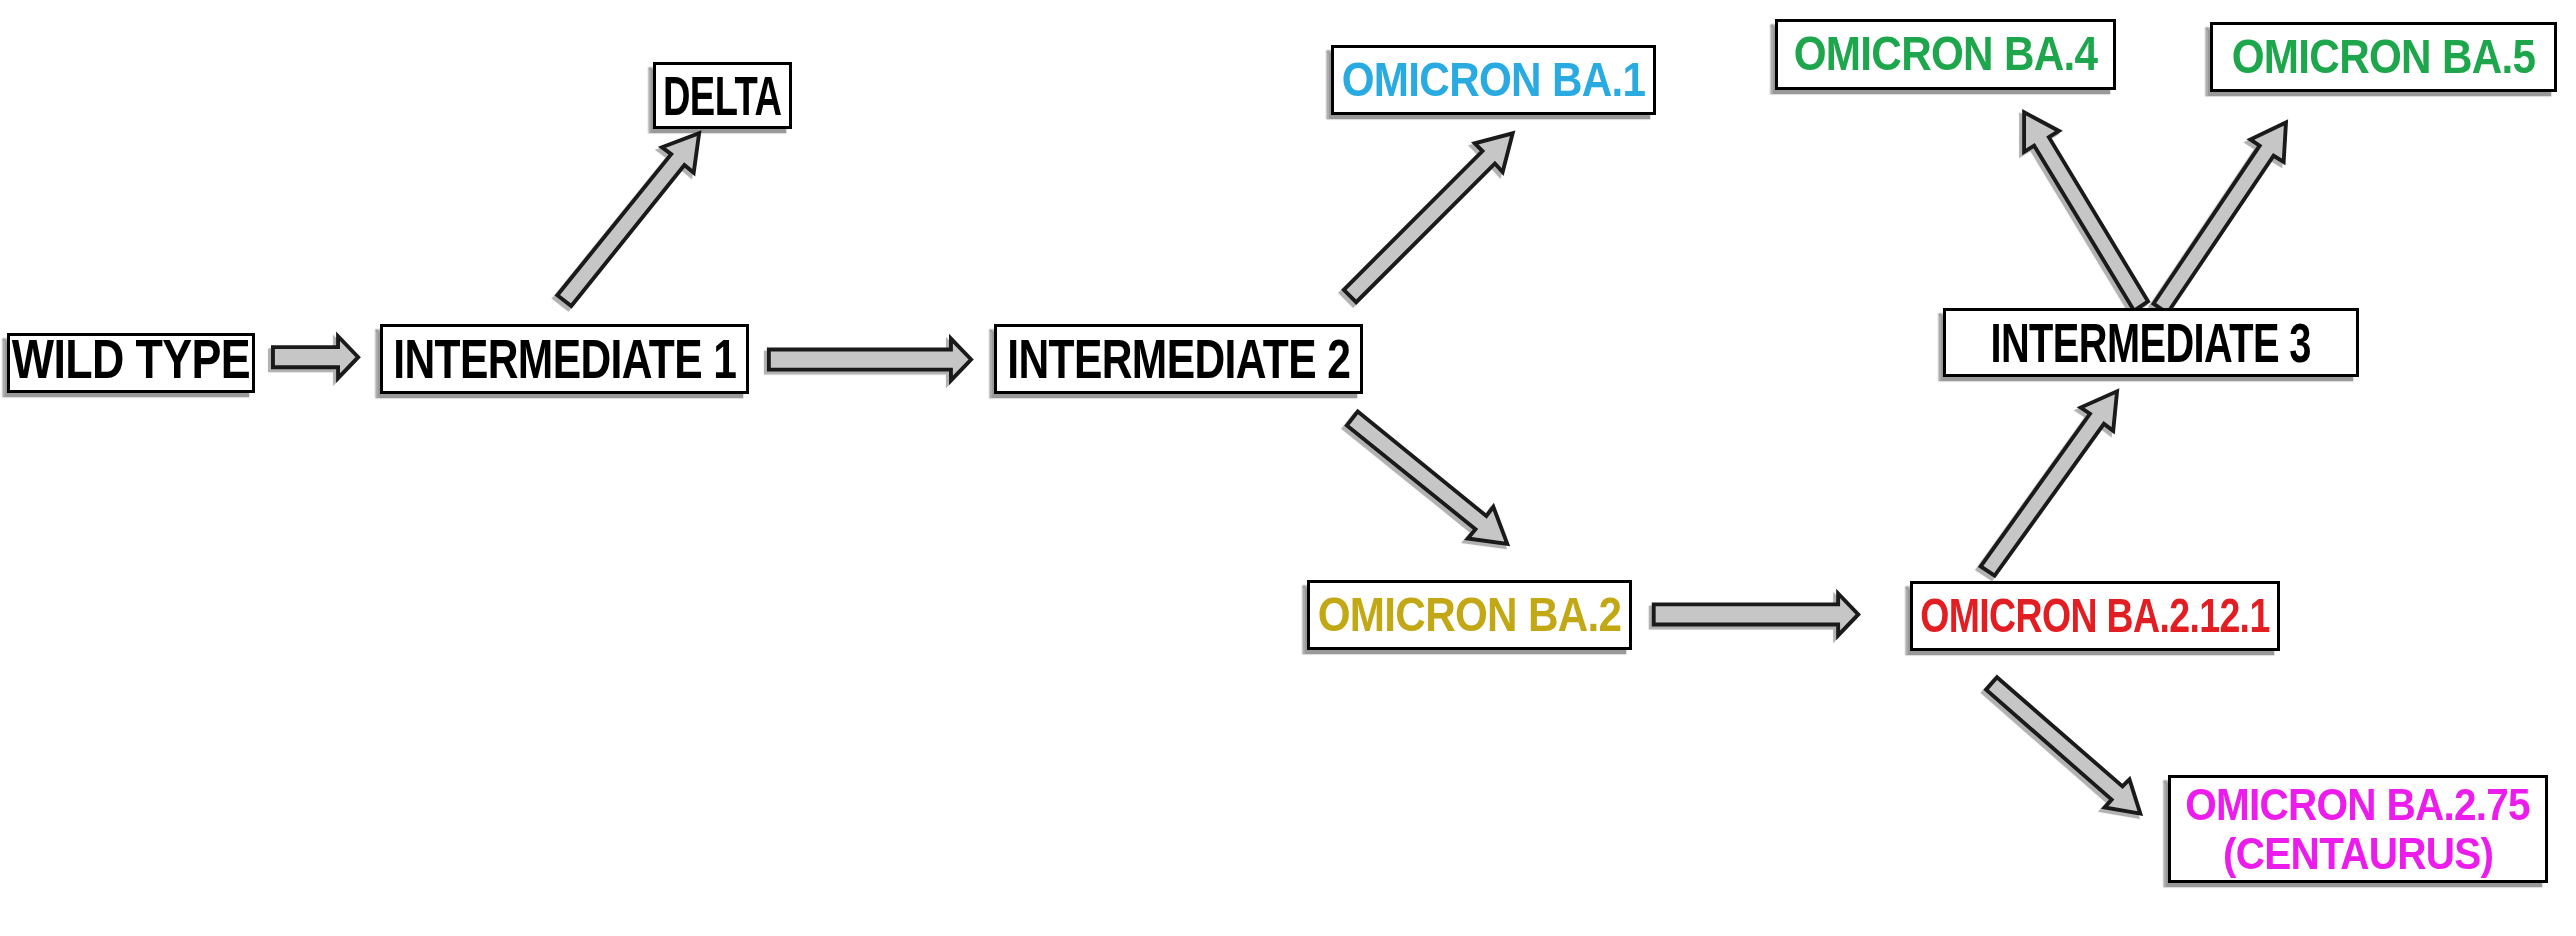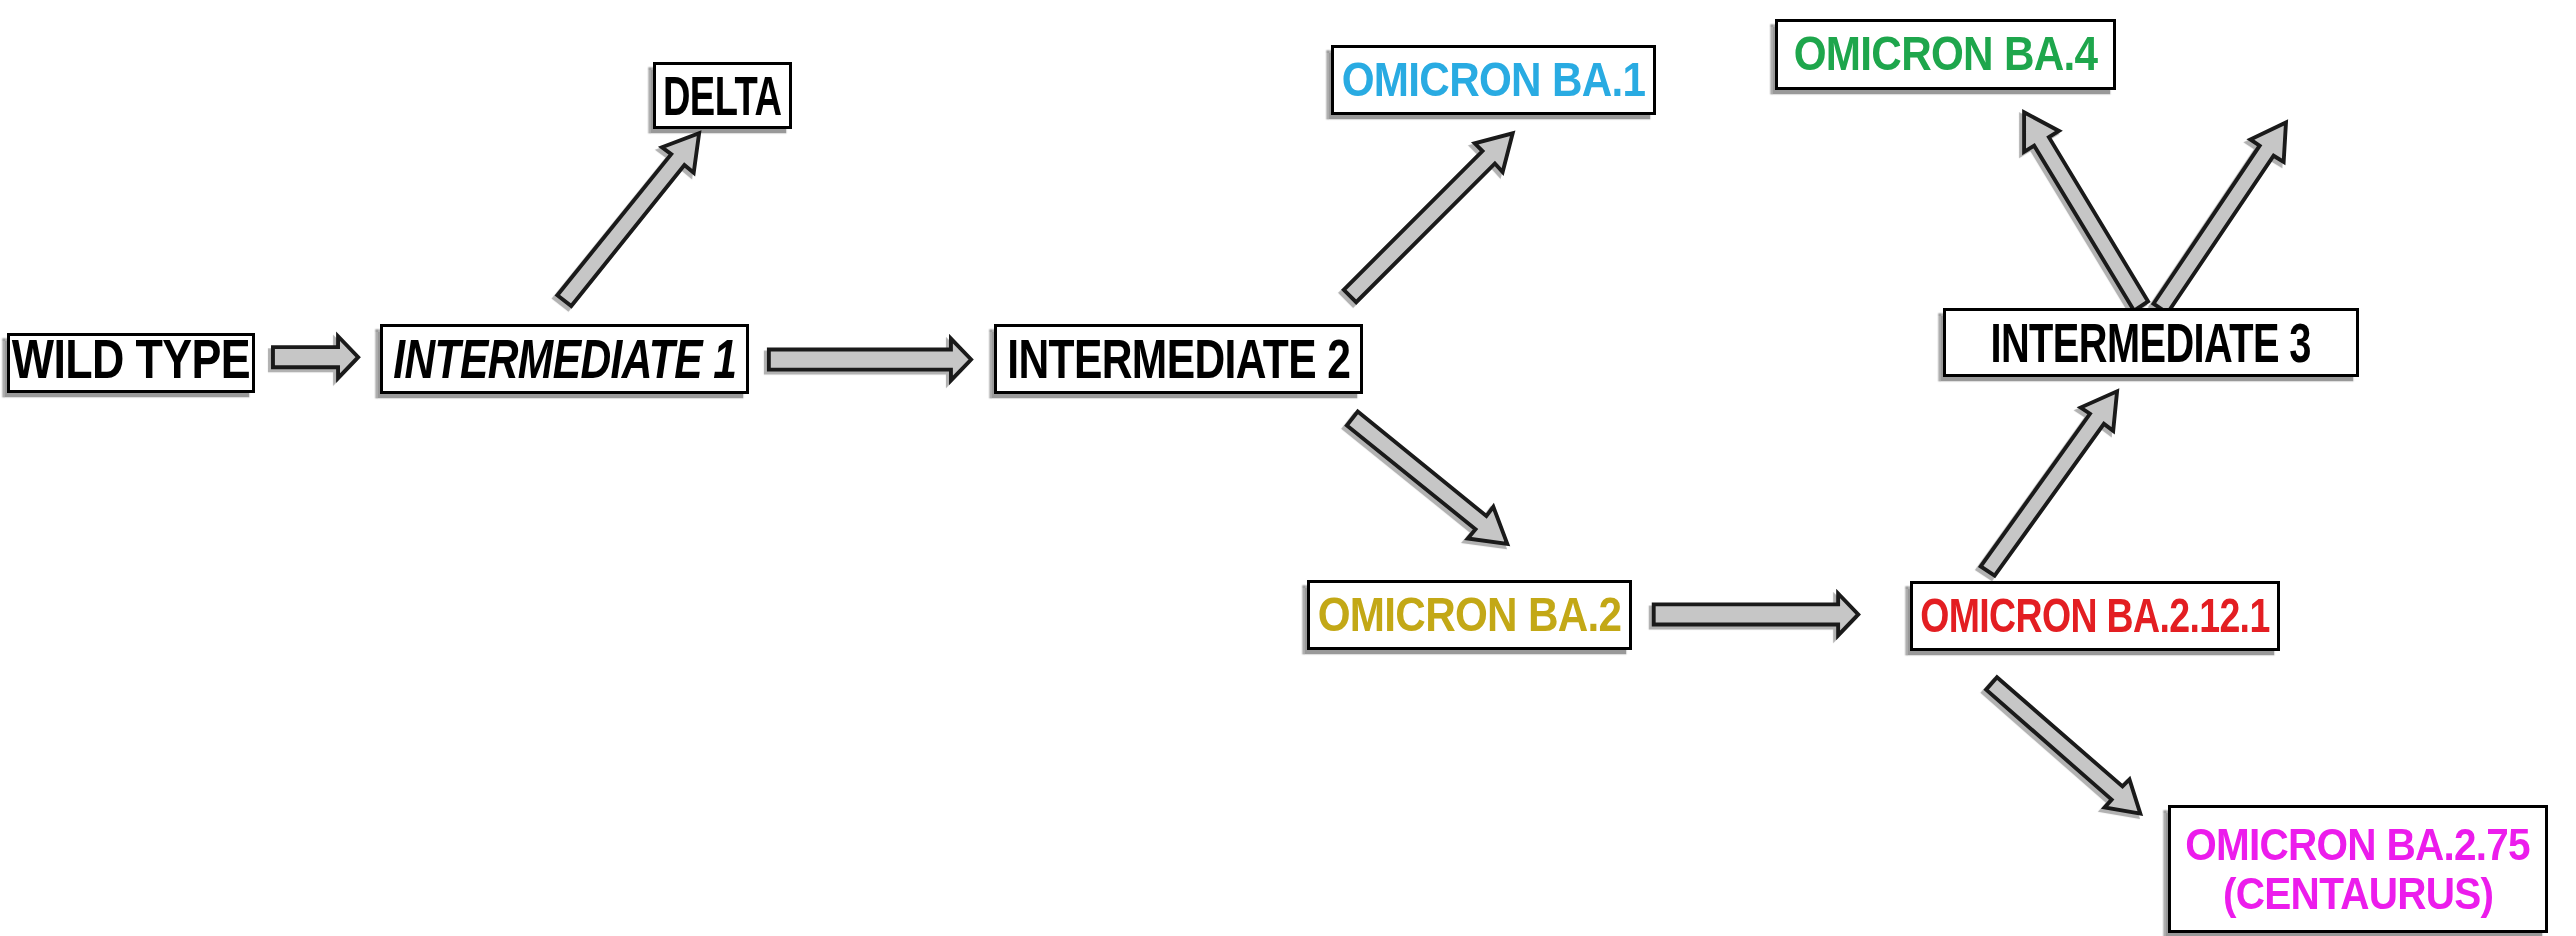--- a/index.html
+++ b/index.html
@@ -65,21 +65,21 @@
     <polygon class="arrow" points="2556,731 2697,534 2685,526 2732,505 2727,556 2715,547 2574,743"></polygon>
     <polygon class="arrow" points="2754,401 2625,188 2612,196 2612,145 2657,169 2644,177 2772,389"></polygon>
     <polygon class="arrow" points="2779,392 2916,188 2904,180 2950,158 2947,209 2934,201 2797,404"></polygon>
     <polygon class="arrow" points="2577,874 2739,1015 2748,1006 2762,1050 2716,1042 2725,1032 2563,890"></polygon>
   </svg>
 
   <div class="node" style="left:7px; top:333px; width:248px; height:60px;justify-content:flex-end;">
     <span class="lbl" style="--sx: .80; font-size: 56px; color: rgb(0, 0, 0);">WILD TYPE</span>
   </div>
 
-  <div class="node" style="left:380px; top:324px; width:369px; height:70px;font-style:italic;">
+  <div class="node" style="left:380px; top:324px; width:369px; height:70px;">
     <span class="lbl" style="--sx: .76; font-size: 56px; color: rgb(0, 0, 0);">INTERMEDIATE 1</span>
   </div>
 
   <div class="node" style="left:653px; top:46px; width:139px; height:67px;margin-top:16px;">
     <span class="lbl" style="--sx: .68; font-size: 56px; color: rgb(0, 0, 0);">DELTA</span>
   </div>
 
   <div class="node" style="left:994px; top:324px; width:369px; height:70px;">
     <span class="lbl" style="--sx: .76; font-size: 56px; color: rgb(0, 0, 0);">INTERMEDIATE 2</span>
   </div>
@@ -97,20 +97,23 @@
   </div>
 
   <div class="node" style="left:1930px; top:308px; width:416px; height:69px;margin-left:13px;">
     <span class="lbl" style="--sx: .71; font-size: 56px; color: rgb(0, 0, 0);">INTERMEDIATE 3</span>
   </div>
 
   <div class="node" style="left:1775px; top:19.4px; width:341px; height:71px;">
     <span class="lbl" style="--sx: .88; font-size: 48px; color: rgb(30, 166, 76);">OMICRON BA.4</span>
   </div>
 
+  <div class="node" style="left:2210px; top:22px; width:347px; height:70px;">
+    <span class="lbl" style="--sx: .88; font-size: 48px; color: rgb(30, 166, 76);">OMICRON BA.5</span>
+  </div>
 
-  <div class="node" style="left:2168px; top:805px; width:380px; height:128px;">
+  <div class="node" style="left:2168px; top:775px; width:380px; height:108px;">
     <span class="lbl" style="--sx: .90; font-size: 45px; color: rgb(236, 28, 236);">OMICRON BA.2.75</span>
     <span class="lbl" style="--sx: .90; font-size: 45px; color: rgb(236, 28, 236);">(CENTAURUS)</span>
   </div>
 
 </div>
 
 
 </body></html>

